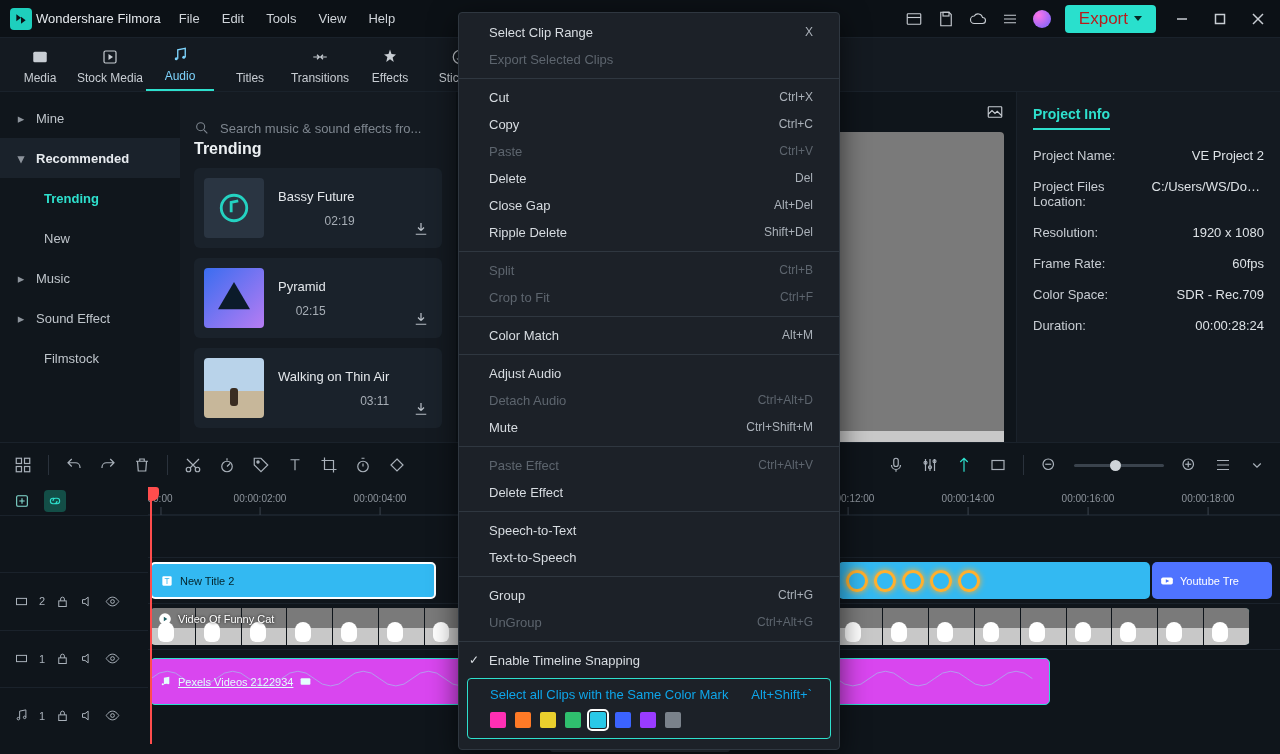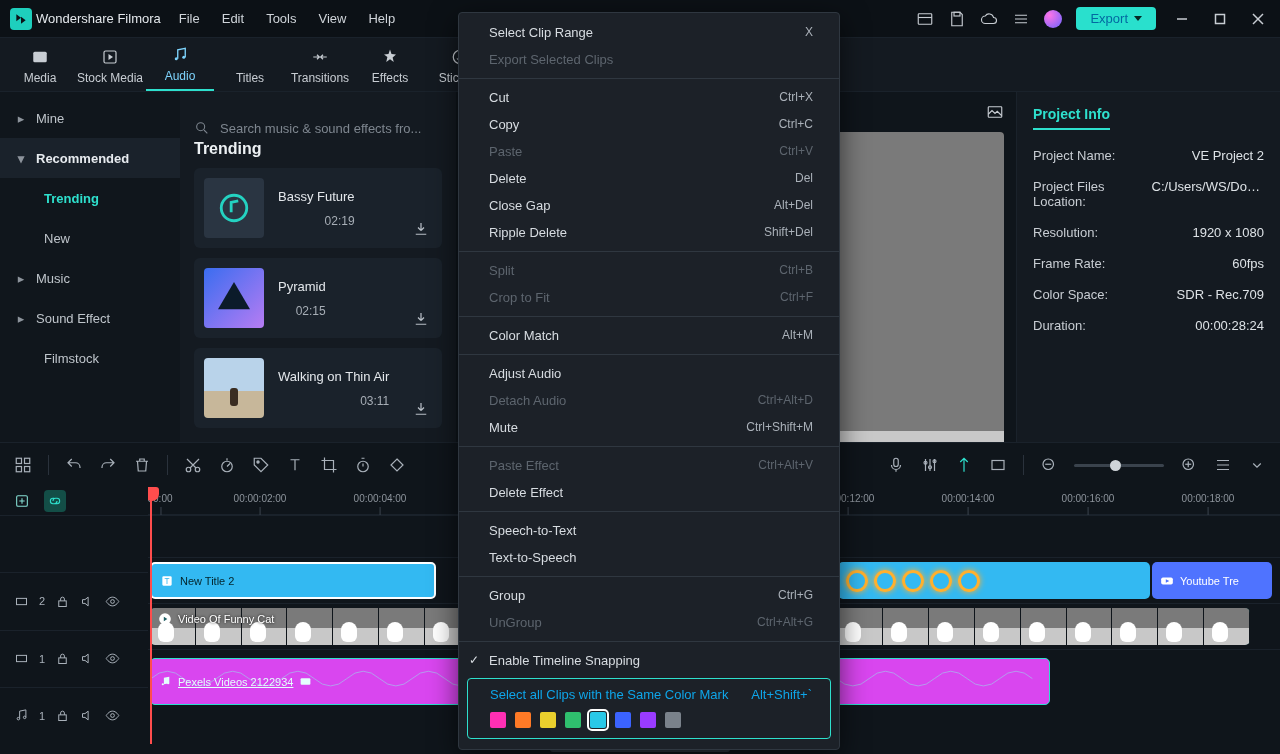--- a/index.html
+++ b/index.html
@@ -8,21 +8,21 @@
 
 .titlebar { height:38px; background:#0c1116; display:flex; align-items:center; padding:0 10px; gap:4px; border-bottom:1px solid #1a222b; }
 .logo-box { width:22px; height:22px; background:#1ecfbd; border-radius:4px; display:flex; align-items:center; justify-content:center; }
 .logo-box svg { width:14px; height:14px; fill:#0c1116; }
 .app-title { color:#e4e8ec; font-size:13px; margin-right:14px; }
 .menubar { display:flex; gap:22px; }
 .menubar span { color:#cfd4d9; font-size:13px; cursor:pointer; }
 .titlebar-right { margin-left:auto; display:flex; align-items:center; gap:14px; }
 .tb-icon { width:18px; height:18px; fill:#c8cdd3; cursor:pointer; }
 .avatar { width:18px; height:18px; border-radius:50%; background:radial-gradient(circle at 30% 30%,#ff74e8,#6c63ff); }
-.export-btn { background:#29e0cd; color:#0369a1; padding:4px 14px; border-radius:4px; font-size:13px; display:flex; align-items:center; gap:6px; }
+.export-btn { background:#29e0cd; color:#b91c1c; padding:4px 14px; border-radius:4px; font-size:17px; display:flex; align-items:center; gap:6px; }
 .export-btn::after { content:""; border-left:4px solid transparent; border-right:4px solid transparent; border-top:5px solid #062825; }
 .win-btn { width:24px; height:24px; display:flex; align-items:center; justify-content:center; cursor:pointer; }
 .win-btn svg { width:12px; height:12px; stroke:#c8cdd3; stroke-width:1.5; fill:none; }
 
 
 .lib-tabs { height:54px; background:#141a21; display:flex; align-items:flex-end; gap:2px; padding:0 6px; border-bottom:1px solid #1a222b; }
 .lib-tab { width:68px; display:flex; flex-direction:column; align-items:center; gap:4px; padding-bottom:6px; cursor:pointer; color:#c8cdd3; font-size:12px; }
 .lib-tab.active { color:#7dd3fc; border-bottom:2px solid #2ee0cd; }
 .lib-tab .ic { width:20px; height:20px; display:flex; align-items:center; justify-content:center; }
 .lib-tab .ic svg { width:18px; height:18px; fill:currentColor; }

